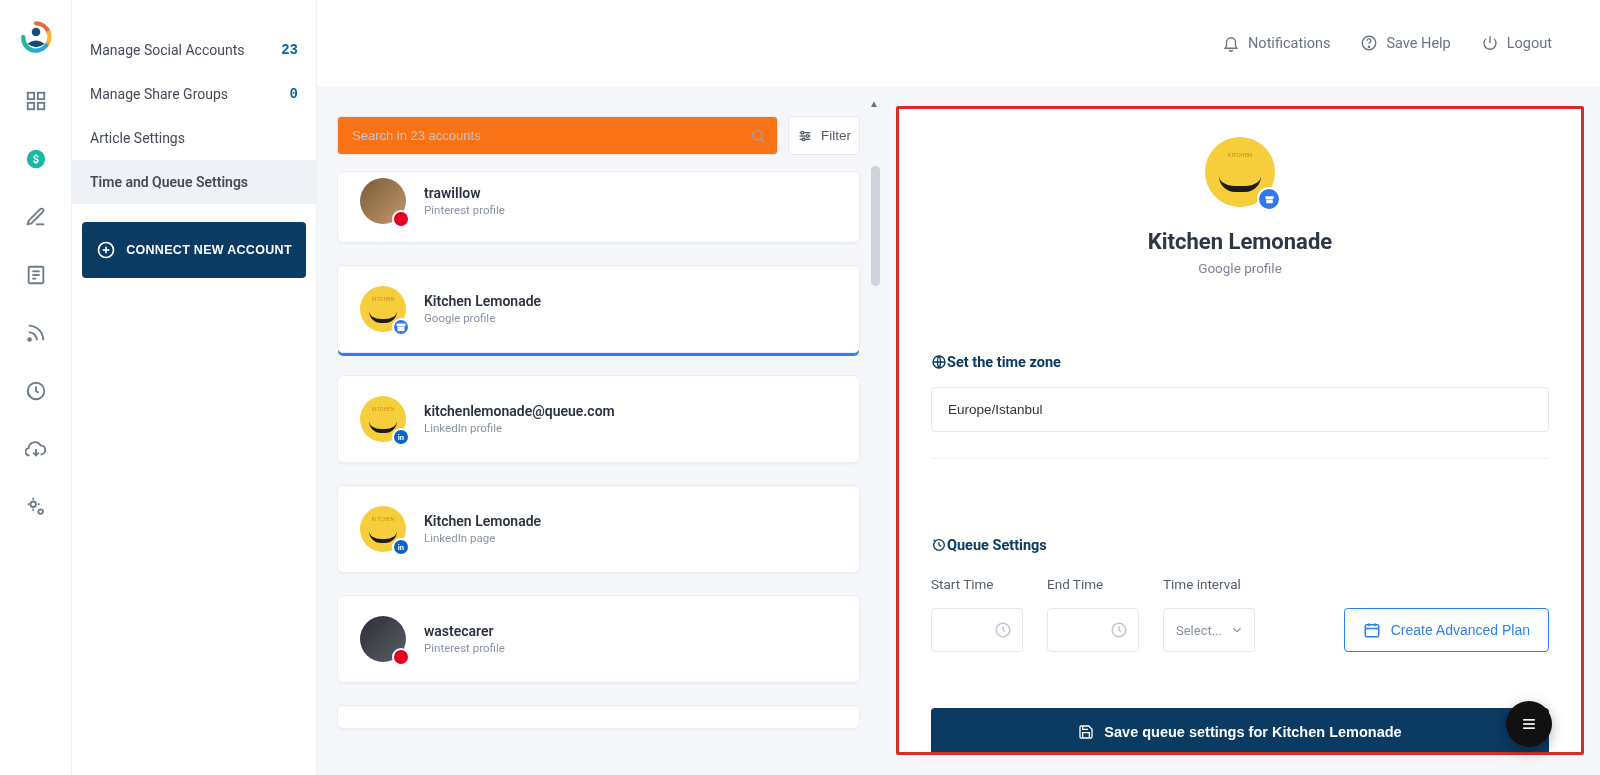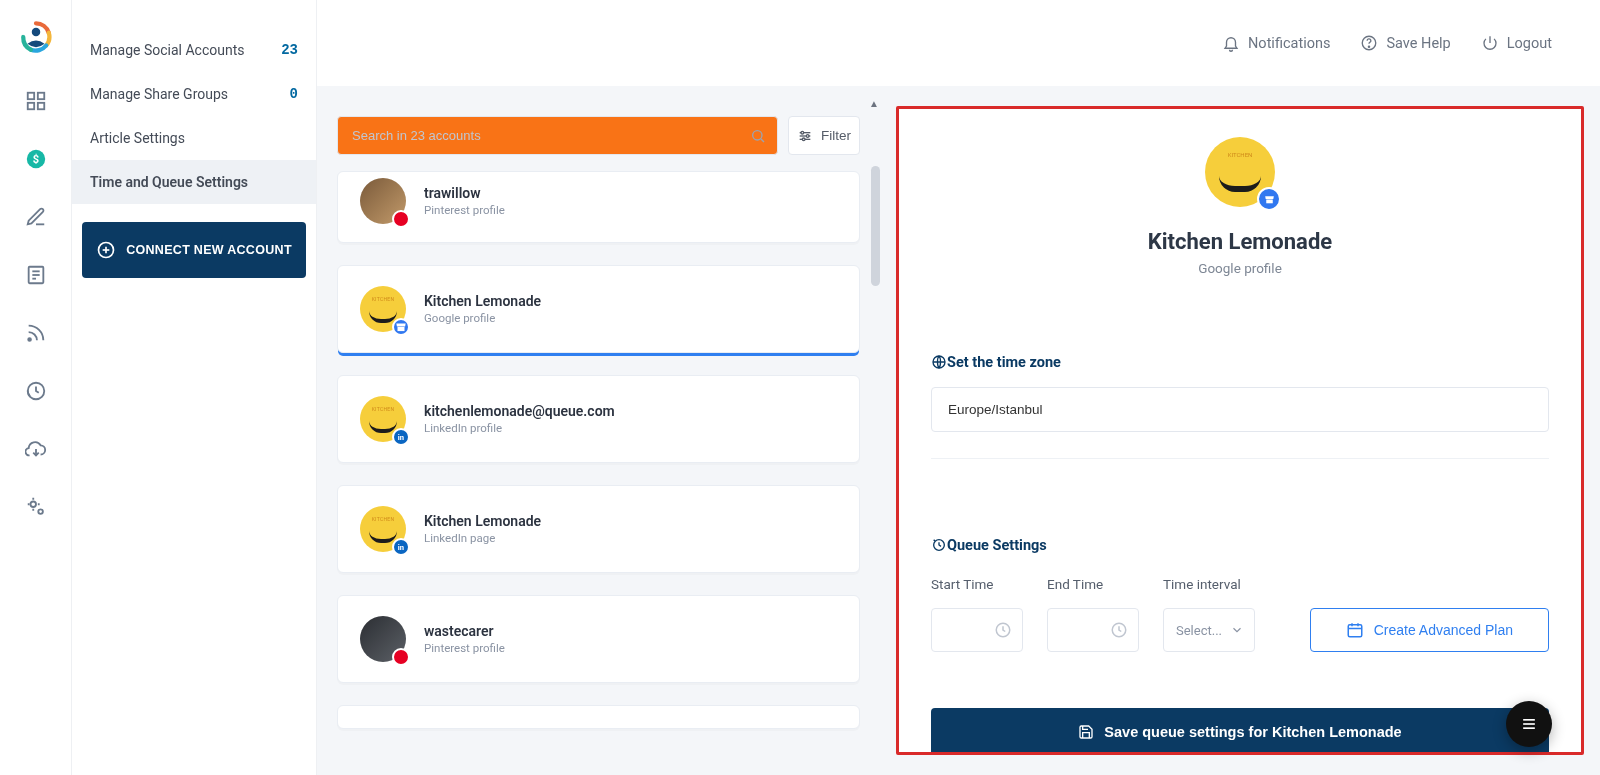--- a/index.html
+++ b/index.html
@@ -65,21 +65,21 @@
     .section-h svg{width:16px;height:16px;}
     .tz-input { width: 100%; margin-top: 16px; border: 1px solid #e3e7ee; border-radius: 4px; padding: 14px 16px; font-size: 13.5px; color: #333; }
     .divider { margin-top: 26px; border: none; border-top: 1px solid #eef1f5; }
 
     .section-h.q { }
     .queue-row { display: flex; align-items: flex-end; gap: 24px; margin-top: 22px; }
     .field { display: flex; flex-direction: column; gap: 16px; }
     .field label { font-size: 13.5px; color: #555e6c; }
     .time-input { width: 92px; height: 44px; border: 1px solid #e3e7ee; border-radius: 4px; display:flex; align-items:center; justify-content:flex-end; padding-right:10px; color:#c0c6d0; }
     .select { width: 92px; height: 44px; border: 1px solid #e3e7ee; border-radius: 4px; display:flex; align-items:center; justify-content:space-between; padding: 0 10px 0 12px; color:#8a93a3; font-size:13px; }
-    .create-plan { margin-left: auto; border: 1px solid #2f7ff0; color: #2f7ff0; background: #fff; border-radius: 4px; padding: 12px 35px; font-size: 14px; font-weight: 500; display:flex; align-items:center; gap:10px; cursor:pointer; }
+    .create-plan { margin-left: auto; border: 1px solid #2f7ff0; color: #2f7ff0; background: #fff; border-radius: 4px; padding: 12px 18px; font-size: 14px; font-weight: 500; display:flex; align-items:center; gap:10px; cursor:pointer; }
     .create-plan svg{width:18px;height:18px;}
 
     .save-btn { margin-top: 56px; width: 100%; background: #0b3a63; color: #fff; border: none; border-radius: 4px; padding: 16px 0; font-size: 14.5px; font-weight: 600; display: flex; align-items: center; justify-content: center; gap: 10px; cursor: pointer; text-align: center; }
     .save-btn svg{width:16px;height:16px;}
 
     .fab { position: fixed; right: 48px; bottom: 28px; width: 46px; height: 46px; border-radius: 50%; background: #111; color:#fff; display:flex; align-items:center; justify-content:center; box-shadow: 0 4px 14px rgba(0,0,0,0.3); cursor:pointer; }
     .fab svg{width:20px;height:20px;}
 
     
     .topbar { position: absolute; top: 0; right: 0; height: 86px; display: flex; align-items: center; gap: 30px; padding-right: 48px; }

